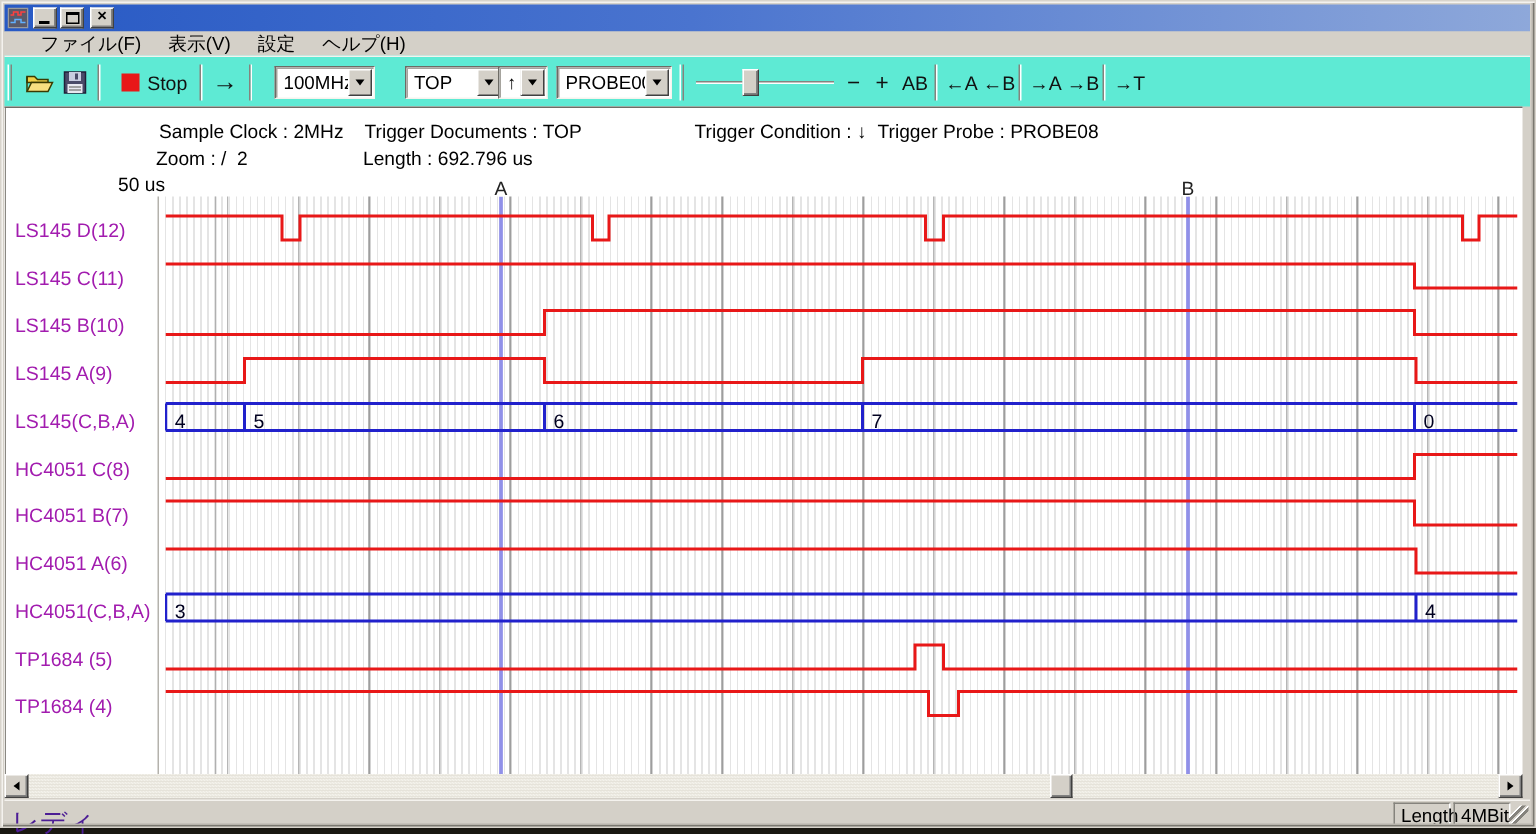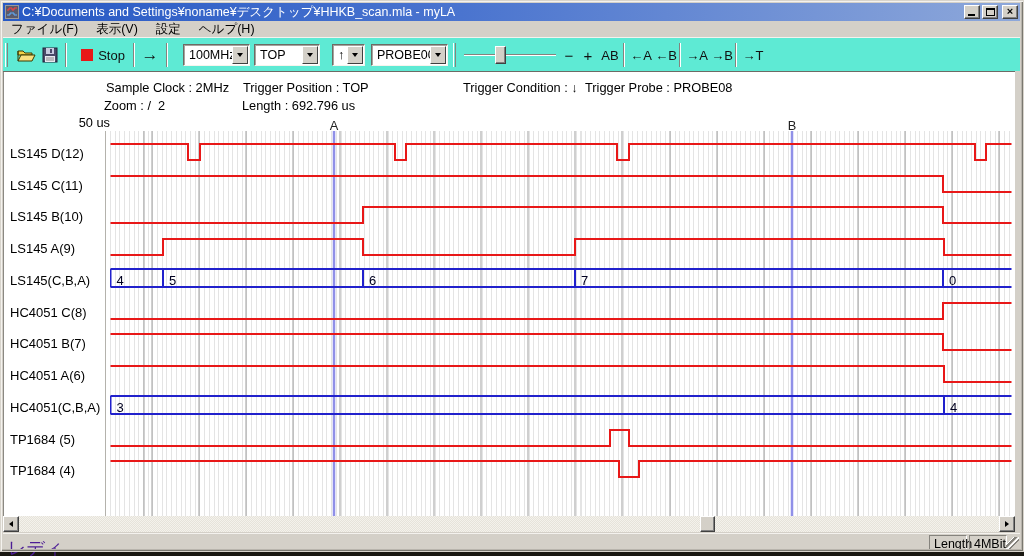--- a/index.html
+++ b/index.html
@@ -13,21 +13,21 @@
     background:linear-gradient(to right,#2759c4,#4a74cf 45%,#8ea8da); display:flex; align-items:center; }
   .app-icon { width:14px; height:14px; margin:0 3px 0 2px; flex:0 0 auto; }
   .title-text { color:#fff; font-size:12.5px; white-space:nowrap; overflow:hidden; flex:1; }
   .winbtns { display:flex; gap:2px; margin-right:2px; }
   .winbtn { width:16px; height:14px; background:#d4d0c8; border:1px solid; border-color:#fff #404040 #404040 #fff;
     box-shadow:inset -1px -1px 0 #808080; position:relative; font-size:11px; line-height:11px; text-align:center; color:#000; }
   .winbtn.close { margin-left:2px; font-weight:bold; }
   .glyph-min { position:absolute; left:3px; bottom:2px; width:7px; height:2px; background:#000; }
   .glyph-max { position:absolute; left:3px; top:2px; width:9px; height:8px; border:1px solid #000; border-top:2px solid #000; }
   
-  .menubar { position:absolute; left:3px; top:21px; right:4px; height:16px; background:#d4d0c8; display:flex; align-items:center; padding-left:6px; }
+  .menubar { position:absolute; left:3px; top:21px; right:4px; height:16px; background:#d4d0c8; display:flex; align-items:center; padding-left:22px; }
   .menu-item { font-size:12.5px; color:#000; margin-right:14px; padding:1px 2px; white-space:nowrap; }
   
   .toolbar { position:absolute; left:3px; top:37px; right:4px; height:34px; background:#5eead4; border-top:1px solid #f4f2ee; }
   .tb-grip { position:absolute; top:5px; width:3px; height:24px; border-left:1px solid #fff; border-right:1px solid #85837d; }
   .tb-sep { position:absolute; top:5px; width:2px; height:24px; border-left:1px solid #85837d; border-right:1px solid #fff; }
   .tb-btn { position:absolute; top:5px; height:24px; display:flex; align-items:center; justify-content:center;
     font-size:13px; color:#111; background:transparent; border:none; white-space:pre; }
   .icon-btn { position:absolute; top:5px; width:24px; height:24px; display:flex; align-items:center; justify-content:center; }
   .stop-sq { width:12px; height:12px; background:#e81818; margin-right:5px; flex:0 0 auto; }
   .combo { position:absolute; top:6px; height:22px; background:#fff;
@@ -39,21 +39,21 @@
   .slider { position:absolute; left:459px; top:7px; width:96px; height:20px; }
   .slider .track { position:absolute; left:2px; right:2px; top:9px; height:2px; background:#85837d; border-bottom:1px solid #fff; }
   .slider .thumb { position:absolute; left:33px; top:1px; width:11px; height:18px; background:#d4d0c8;
     border:1px solid; border-color:#fff #404040 #404040 #fff; box-shadow:inset -1px -1px 0 #808080; }
   
   .client { position:absolute; left:3px; top:71px; width:1012px; height:445px; background:#fff;
     border-top:1px solid #6d6b65; box-shadow:inset 1px 0 0 #8a8882; overflow:hidden; }
   .info-span { position:absolute; font-size:12.8px; color:#000; white-space:pre; }
   .time-scale { position:absolute; left:57px; top:43px; width:50px; text-align:right; font-size:12.8px; color:#000; white-space:nowrap; }
   .cursor-label { position:absolute; top:46px; width:24px; text-align:center; font-size:12.8px; color:#222; }
-  .ch-label { position:absolute; left:7px; height:18px; line-height:18px; font-size:13px; color:#000000; white-space:nowrap; }
+  .ch-label { position:absolute; left:7px; height:18px; line-height:18px; font-size:13px; color:#a21caf; white-space:nowrap; }
   .panel-sep { position:absolute; left:102px; top:59px; width:1px; height:385px; background:#b4b2ac; }
   .grid { position:absolute; left:107px; top:59px; width:902px; height:385px; background-color:#fff; }
   .wavesvg { position:absolute; left:107px; top:59px; width:902px; height:385px; }
   
   .hscroll { position:absolute; left:3px; top:516px; width:1012px; height:16px;
     background:repeating-conic-gradient(#f4f2ec 0% 25%, #e6e3da 0% 50%) 0 0/2px 2px; }
   .sb-btn { position:absolute; top:0; width:16px; height:16px; background:#d4d0c8;
     border:1px solid; border-color:#fff #404040 #404040 #fff; box-shadow:inset -1px -1px 0 #808080;
     display:flex; align-items:center; justify-content:center; }
   .sb-left { left:0; } .sb-right { right:0; }
@@ -74,21 +74,20 @@
 
 <div class="window">
 
   <div class="titlebar">
     <svg class="app-icon" viewBox="0 0 14 14">
       <rect x="0" y="0" width="14" height="14" fill="#9a9a9a"></rect>
       <rect x="1" y="1" width="12" height="12" fill="#5a5a6a"></rect>
       <polyline points="2,5 4,5 4,3 7,3 7,5 9,5 9,3 12,3" fill="none" stroke="#ff4040" stroke-width="1"></polyline>
       <polyline points="2,10 5,10 5,8 9,8 9,10 12,10" fill="none" stroke="#60b0ff" stroke-width="1"></polyline>
     </svg>
-    <span class="title-text">C:¥Documents and Settings¥noname¥デスクトップ¥HHKB_scan.mla - myLA</span>
     <span class="winbtns">
       <span class="winbtn">
           <span class="glyph-min"></span>
         </span>
       <span class="winbtn">
           <span class="glyph-max"></span>
         </span>
       <span class="winbtn close"><span>×</span></span>
     </span>
   </div>
@@ -135,21 +134,21 @@
     </button>
 
     <span class="tb-sep" style="left:163px"></span>
 
     <span class="combo" style="left:180px; width:67px">
       <span class="txt">100MHz</span>
       <span class="dd">
           <span class="dd-arrow"></span>
         </span>
     </span>
-    <span class="combo" style="left:251px; width:66px">
+    <span class="combo" style="left:267px; width:66px">
       <span class="txt">TOP</span>
       <span class="dd">
           <span class="dd-arrow"></span>
         </span>
     </span>
     <span class="combo" style="left:329px; width:33px">
       <span class="txt">↑</span>
       <span class="dd">
           <span class="dd-arrow"></span>
         </span>
@@ -167,21 +166,21 @@
       <span class="track"></span>
       <span class="thumb"></span>
     </span>
 
     
     <span id="tb-nav"><button class="tb-btn" style="left: 557px; width: 18px; font-size: 15px;">−</button><button class="tb-btn" style="left: 576px; width: 18px; font-size: 15px;">+</button><button class="tb-btn" style="left: 595px; width: 24px;">AB</button><span class="tb-sep" style="left: 620px;"></span><button class="tb-btn" style="left: 626px; width: 24px;">←A</button><button class="tb-btn" style="left: 651px; width: 24px;">←B</button><span class="tb-sep" style="left: 676px;"></span><button class="tb-btn" style="left: 682px; width: 24px;">→A</button><button class="tb-btn" style="left: 707px; width: 24px;">→B</button><span class="tb-sep" style="left: 732px;"></span><button class="tb-btn" style="left: 738px; width: 24px;">→T</button></span>
   </div>
 
   <div class="client">
     <span class="info-span" style="left:103px; top:8px">Sample Clock : 2MHz</span>
-    <span class="info-span" style="left:240px; top:8px">Trigger Position : TOP</span>
+    <span class="info-span" style="left:240px; top:8px">Trigger Documents : TOP</span>
     <span class="info-span" style="left:460px; top:8px">Trigger Condition : ↓</span>
     <span class="info-span" style="left:582px; top:8px">Trigger Probe : PROBE08</span>
     <span class="info-span" style="left:101px; top:26px">Zoom : /  2</span>
     <span class="info-span" style="left:239px; top:26px">Length : 692.796 us</span>
 
     <span class="time-scale">50 us</span>
     <span id="cursor-labels"><div class="cursor-label" style="left: 319px;">A</div><div class="cursor-label" style="left: 777px;">B</div></span>
     <span id="ch-labels"><div class="ch-label" style="top: 73px;">LS145 D(12)</div><div class="ch-label" style="top: 105px;">LS145 C(11)</div><div class="ch-label" style="top: 136px;">LS145 B(10)</div><div class="ch-label" style="top: 168px;">LS145 A(9)</div><div class="ch-label" style="top: 200px;">LS145(C,B,A)</div><div class="ch-label" style="top: 232px;">HC4051 C(8)</div><div class="ch-label" style="top: 263px;">HC4051 B(7)</div><div class="ch-label" style="top: 295px;">HC4051 A(6)</div><div class="ch-label" style="top: 327px;">HC4051(C,B,A)</div><div class="ch-label" style="top: 359px;">TP1684 (5)</div><div class="ch-label" style="top: 390px;">TP1684 (4)</div></span>
 
     <div class="panel-sep"></div>

